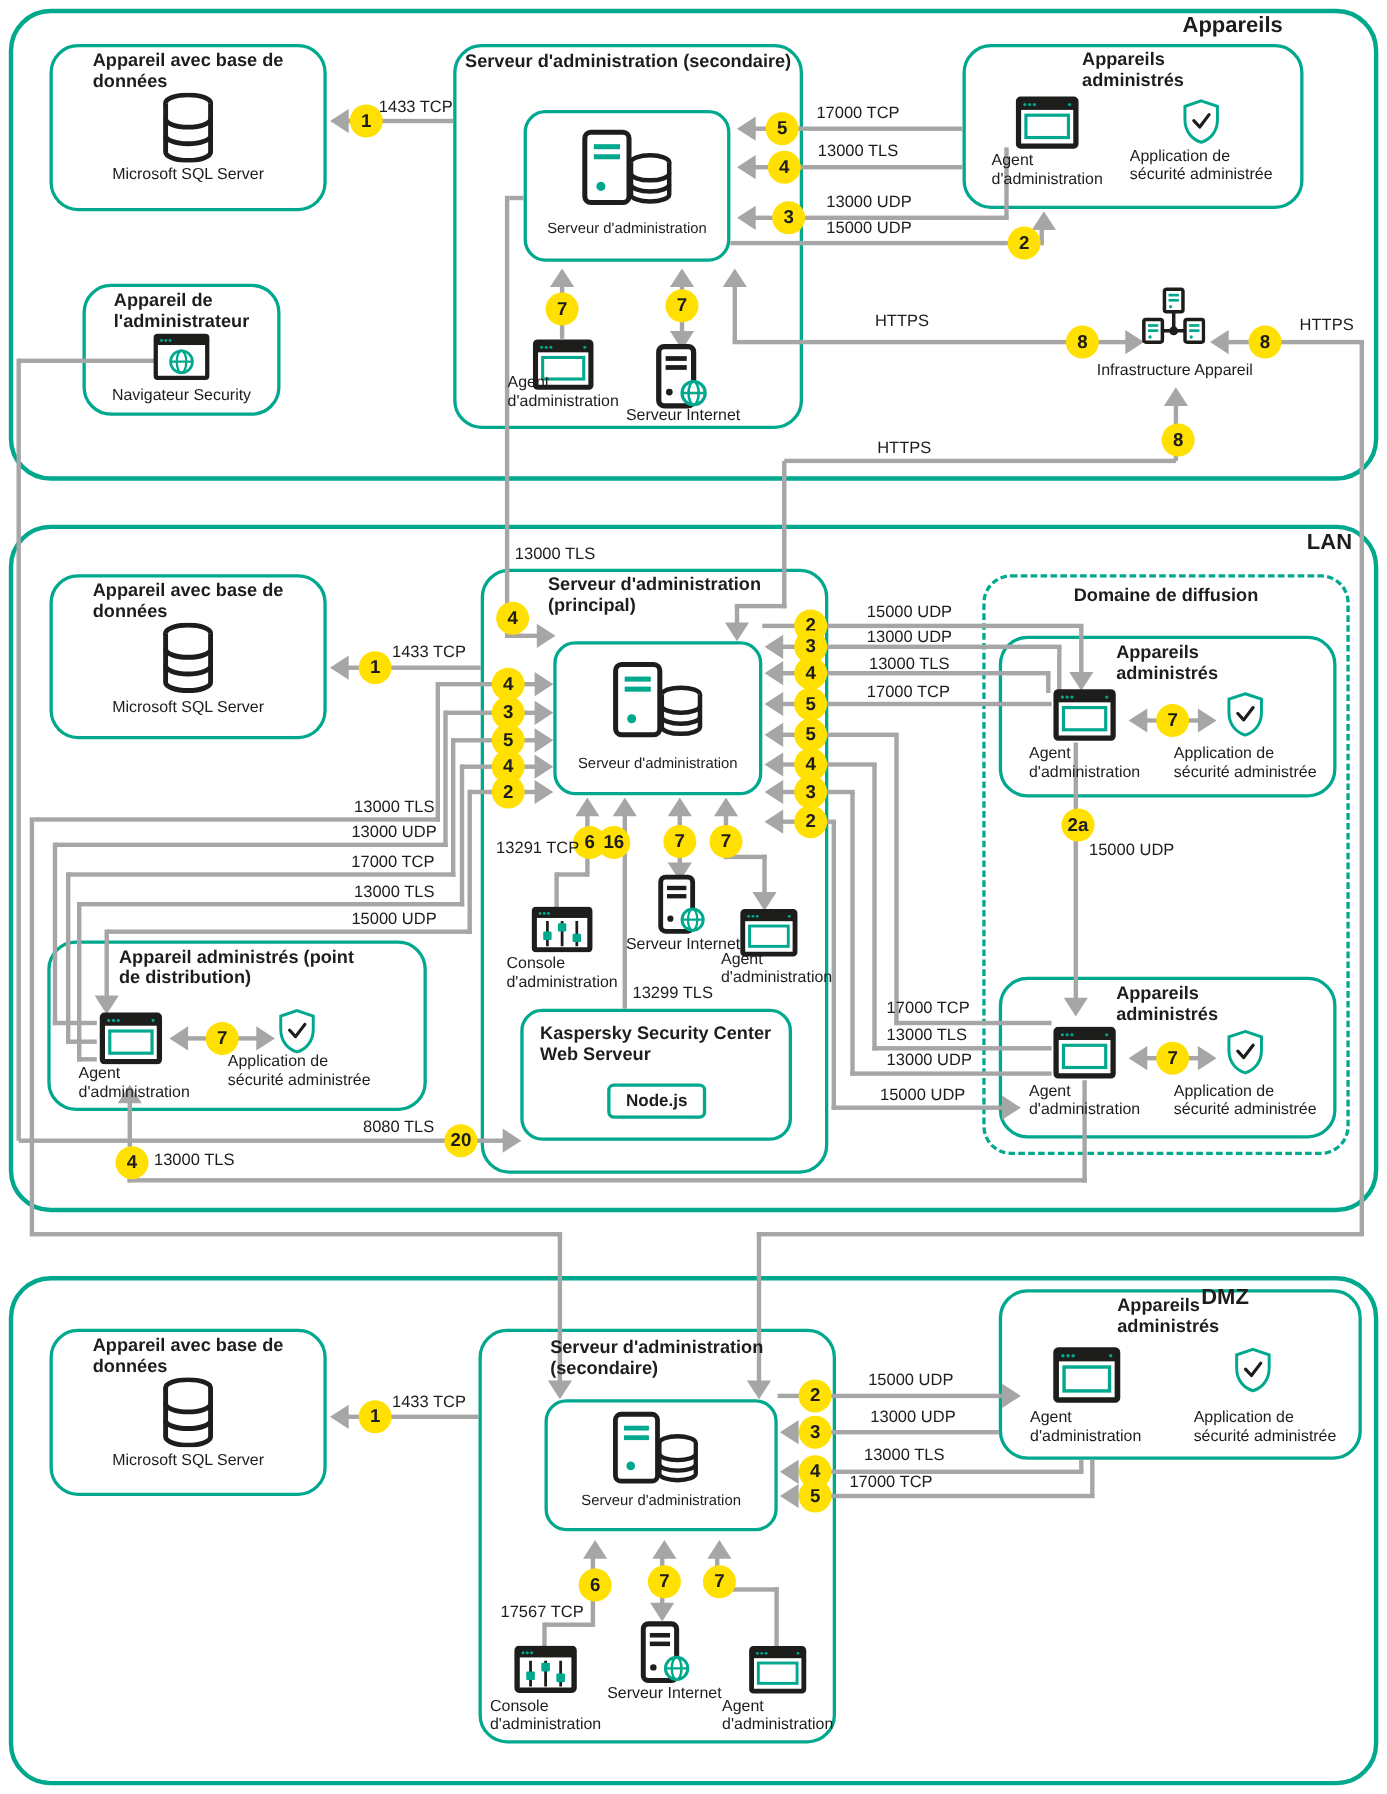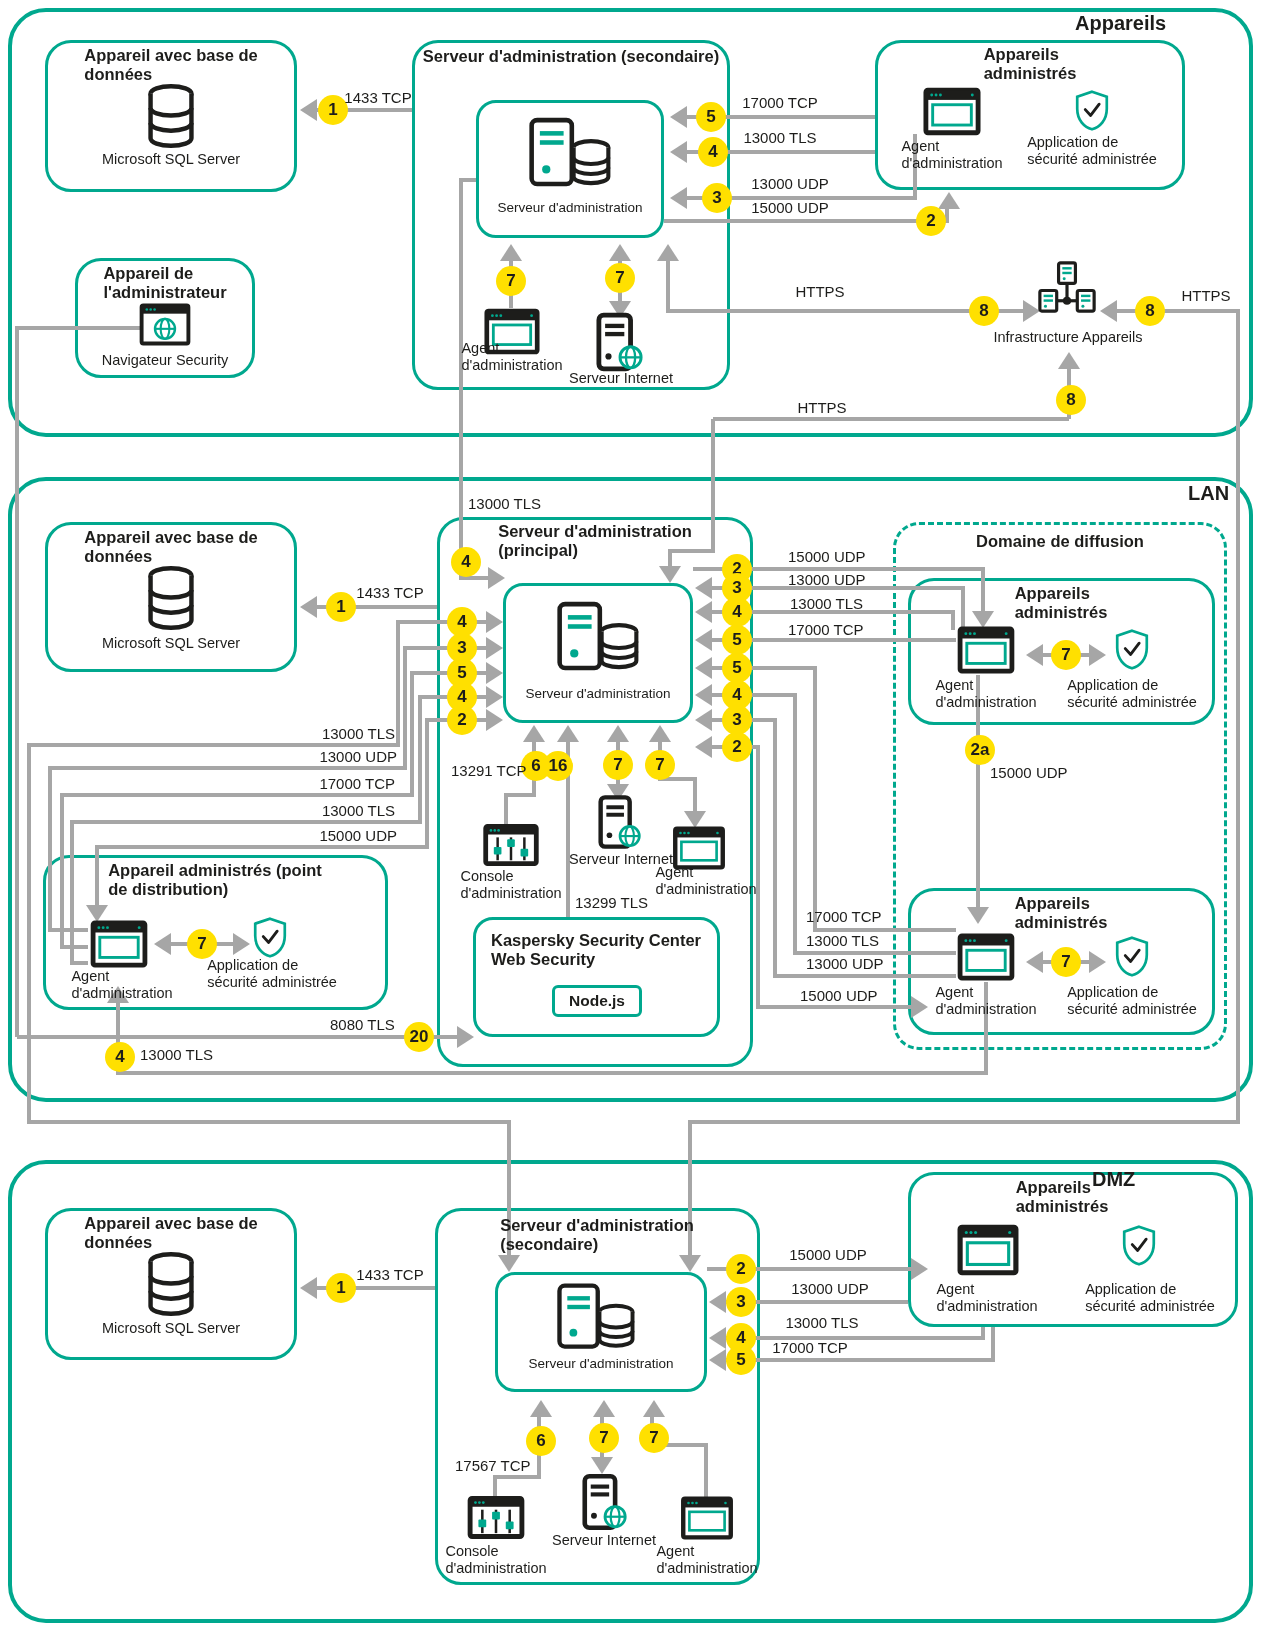--- a/index.html
+++ b/index.html
@@ -468,21 +468,21 @@
     </div>
   <div class="lb c cap" style="left:1092px;top:134px">
     <span>Application de</span>
       <span>sécurité administrée</span>
     </div>
   <div class="lb c tt" style="left:165px;top:264px">
     <span>Appareil de</span>
       <span>l'administrateur</span>
     </div>
   <div class="lb c cap" style="left:165px;top:352px">Navigateur Security</div>
-  <div class="lb c cap" style="left:1068px;top:329px">Infrastructure Appareils</div>
+  <div class="lb c cap" style="left:1068px;top:329px">Infrastructure Appareil</div>
   <div class="lb c cap" style="left:512px;top:340px">
     <span>Agent</span>
       <span>d'administration</span>
     </div>
   <div class="lb c cap" style="left:621px;top:370px">Serveur Internet</div>
 
   <div class="lb c" style="left:378px;top:89px">1433 TCP</div>
   <div class="lb c" style="left:780px;top:94px">17000 TCP</div>
   <div class="lb c" style="left:780px;top:129px">13000 TLS</div>
   <div class="lb c" style="left:790px;top:175px">13000 UDP</div>
@@ -569,21 +569,21 @@
     <span>Agent</span>
       <span>d'administration</span>
     </div>
   <div class="lb c cap" style="left:272px;top:957px">
     <span>Application de</span>
       <span>sécurité administrée</span>
     </div>
 
   <div class="lb c tt" style="left:596px;top:931px">
     <span>Kaspersky Security Center</span>
-      <span>Web Security</span>
+      <span>Web Serveur</span>
     </div>
 
   <div class="lb" style="left:330px;top:1016px">8080 TLS</div>
   <div class="lb" style="left:140px;top:1046px">13000 TLS</div>
 
   <div class="lb c tt" style="left:171px;top:1214px">
     <span>Appareil avec base de</span>
       <span>données</span>
     </div>
   <div class="lb c cap" style="left:171px;top:1320px">Microsoft SQL Server</div>

